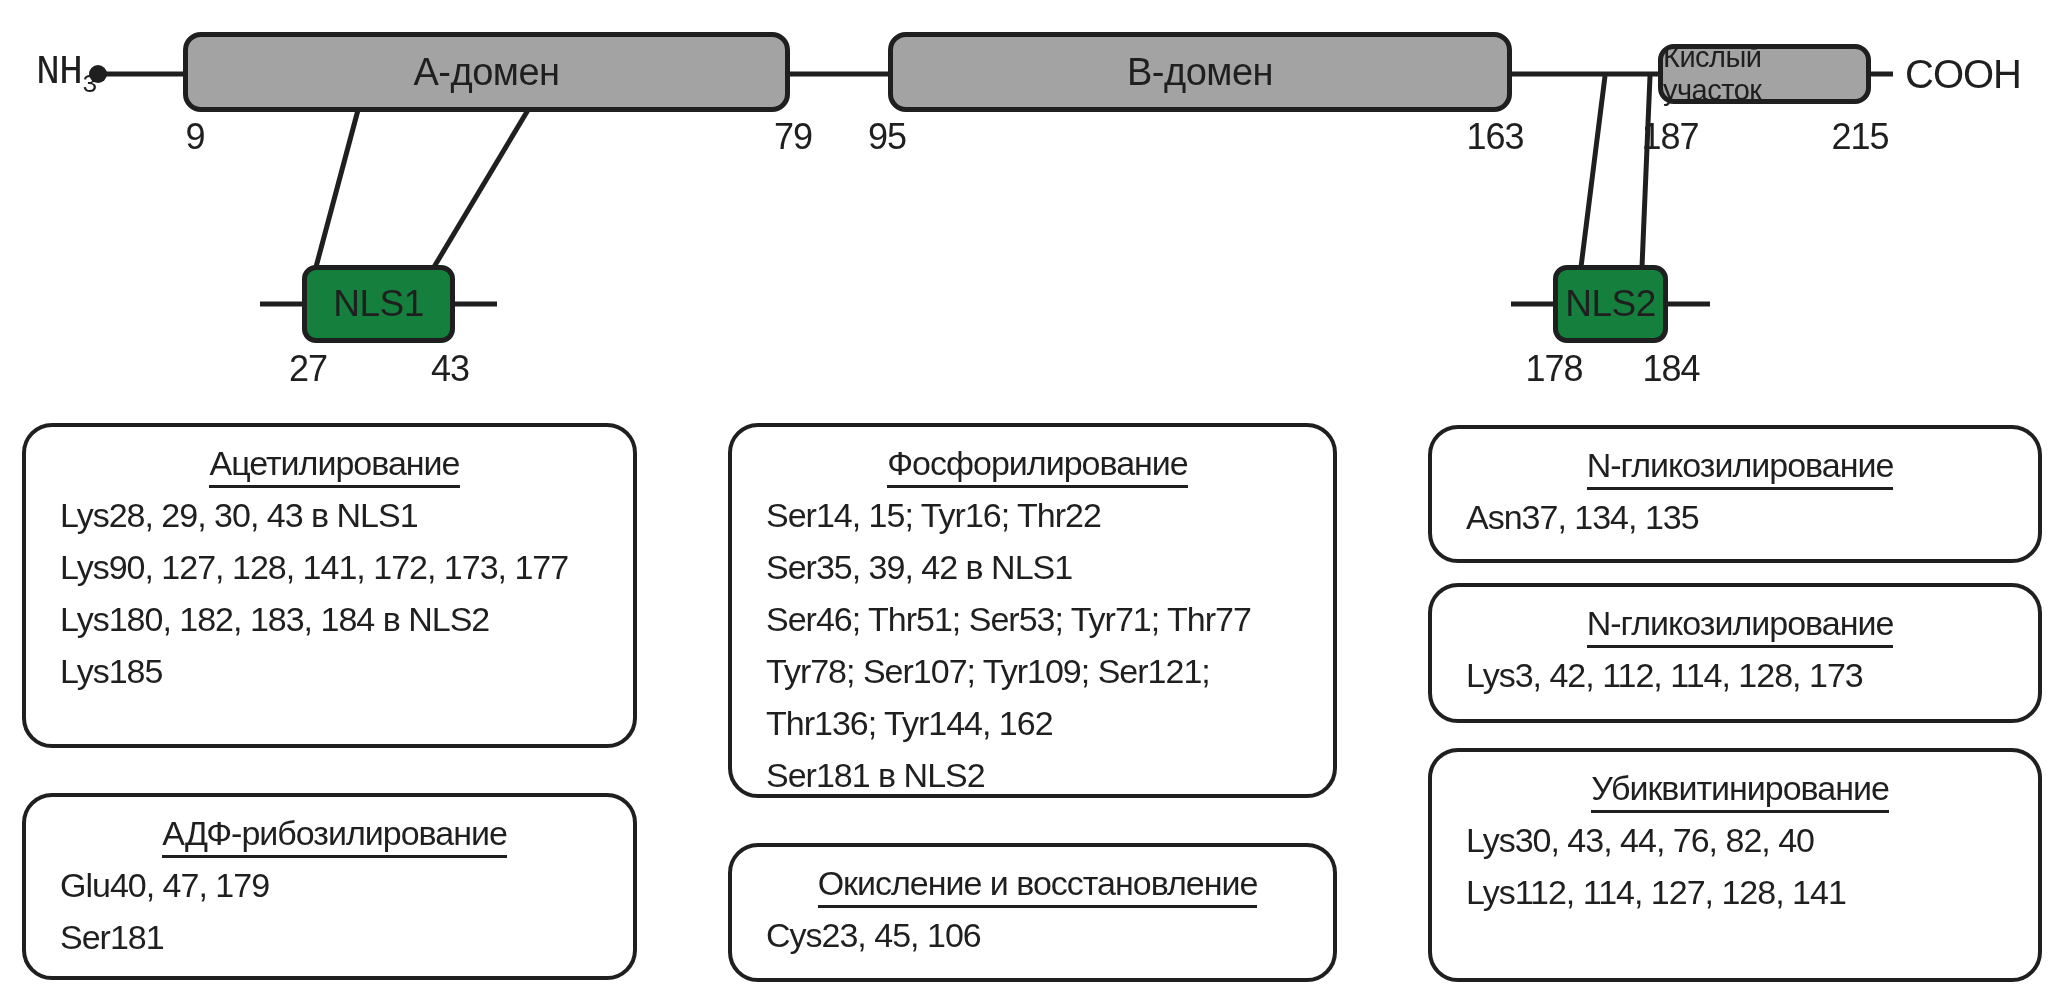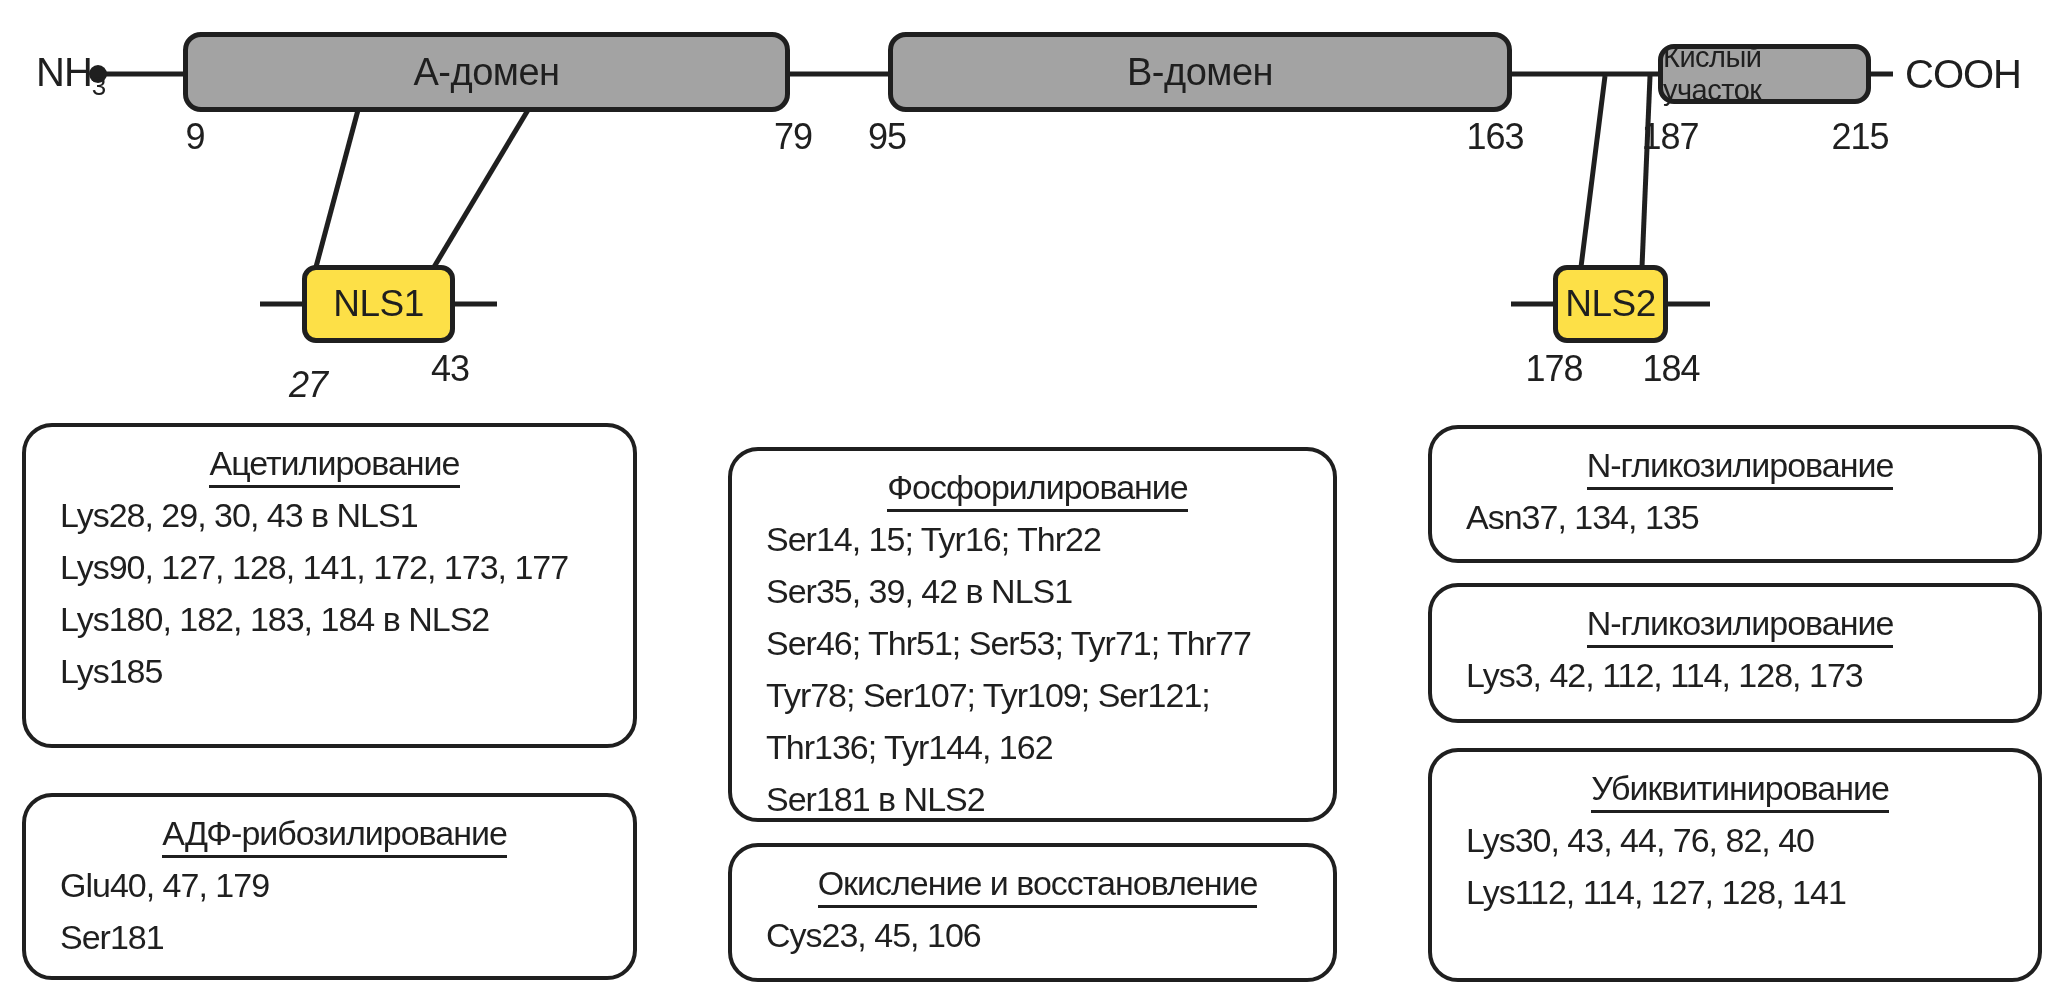--- a/index.html
+++ b/index.html
@@ -8,21 +8,21 @@
     font-family:"Liberation Sans",sans-serif;color:#1f1f1f;
   }
   #connectors{position:absolute;left:0;top:0;z-index:1;}
   .dom{
     position:absolute;z-index:2;background:#a3a3a3;border:5px solid #1f1f1f;border-radius:18px;
     display:flex;align-items:center;justify-content:center;box-sizing:border-box;
     font-size:38px;letter-spacing:-0.5px;
   }
   .dom.small{border-radius:16px;font-size:29px;}
   .nls{
-    position:absolute;z-index:2;background:#fde047;border:5px solid #1f1f1f;border-radius:14px;
+    position:absolute;z-index:2;background:#15803d;border:5px solid #1f1f1f;border-radius:14px;
     display:flex;align-items:center;justify-content:center;box-sizing:border-box;
     font-size:37px;letter-spacing:-0.5px;
   }
   .num{
     position:absolute;z-index:3;font-size:36px;letter-spacing:-1px;text-align:center;
   }
   .term{
     position:absolute;z-index:3;font-size:40px;letter-spacing:-1px;white-space:nowrap;
   }
   .term sub{font-size:26px;line-height:0;}
@@ -56,21 +56,21 @@
       <line x1="1511" y1="304" x2="1555" y2="304"></line>
       <line x1="1666" y1="304" x2="1710" y2="304"></line>
       <line x1="358" y1="110" x2="316" y2="267"></line>
       <line x1="528" y1="110" x2="434" y2="267"></line>
       <line x1="1605" y1="76" x2="1581" y2="267"></line>
       <line x1="1650" y1="76" x2="1642" y2="267"></line>
     </g>
     <circle cx="98" cy="74" r="9" fill="#1f1f1f"></circle>
   </svg>
 
-  <div class="term" style="left:36px;top:50px;"><span>NH</span><sub>3</sub></div>
+  <div class="term" style="left:36px;top:50px;font-family:Liberation Mono, monospace;"><span>NH</span><sub>3</sub></div>
   <div class="term" style="left:1905px;top:52px;">COOH</div>
 
   <div class="dom" style="left:183px;top:32px;width:607px;height:80px;">
     <span>А-домен</span>
   </div>
   <div class="dom small" style="left:1658px;top:44px;width:213px;height:60px;">
     <span>Кислый участок</span>
   </div>
   <div class="dom" style="left:888px;top:32px;width:624px;height:80px;">
     <span>В-домен</span>
@@ -83,40 +83,40 @@
   <div class="num" style="left:1625px;top:116px;width:90px;">187</div>
   <div class="num" style="left:1815px;top:116px;width:90px;">215</div>
 
   <div class="nls" style="left:302px;top:265px;width:153px;height:78px;">
     <span>NLS1</span>
   </div>
   <div class="nls" style="left:1553px;top:265px;width:115px;height:78px;">
     <span>NLS2</span>
   </div>
 
-  <div class="num" style="left:278px;top:364px;width:60px;font-style:italic;">27</div>
+  <div class="num" style="left:278px;top:348px;width:60px;">27</div>
   <div class="num" style="left:420px;top:348px;width:60px;">43</div>
   <div class="num" style="left:1509px;top:348px;width:90px;">178</div>
   <div class="num" style="left:1626px;top:348px;width:90px;">184</div>
 
   <div class="mbox" style="left:22px;top:423px;width:615px;height:325px;">
     <div class="mtitle"><span class="u">Ацетилирование</span></div>
     <div class="mline">Lys28, 29, 30, 43 в NLS1</div>
     <div class="mline">Lys90, 127, 128, 141, 172, 173, 177</div>
     <div class="mline">Lys180, 182, 183, 184 в NLS2</div>
     <div class="mline">Lys185</div>
   </div>
 
   <div class="mbox" style="left:22px;top:793px;width:615px;height:187px;">
     <div class="mtitle"><span class="u">АДФ-рибозилирование</span></div>
     <div class="mline">Glu40, 47, 179</div>
     <div class="mline">Ser181</div>
   </div>
 
-  <div class="mbox" style="left:728px;top:423px;width:609px;height:375px;margin-top:24px;">
+  <div class="mbox" style="left:728px;top:423px;width:609px;height:375px;">
     <div class="mtitle"><span class="u">Фосфорилирование</span></div>
     <div class="mline">Ser14, 15; Tyr16; Thr22</div>
     <div class="mline">Ser35, 39, 42 в NLS1</div>
     <div class="mline">Ser46; Thr51; Ser53; Tyr71; Thr77</div>
     <div class="mline">Tyr78; Ser107; Tyr109; Ser121;</div>
     <div class="mline">Thr136; Tyr144, 162</div>
     <div class="mline">Ser181 в NLS2</div>
   </div>
 
   <div class="mbox" style="left:728px;top:843px;width:609px;height:139px;">

